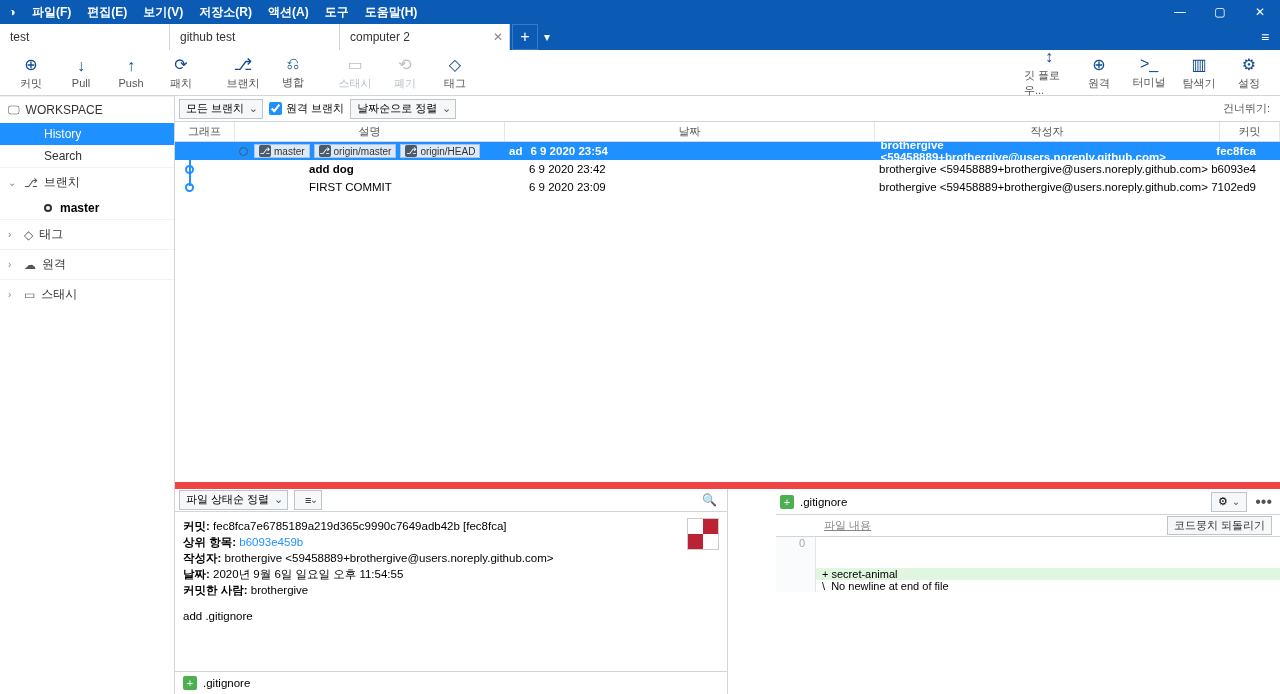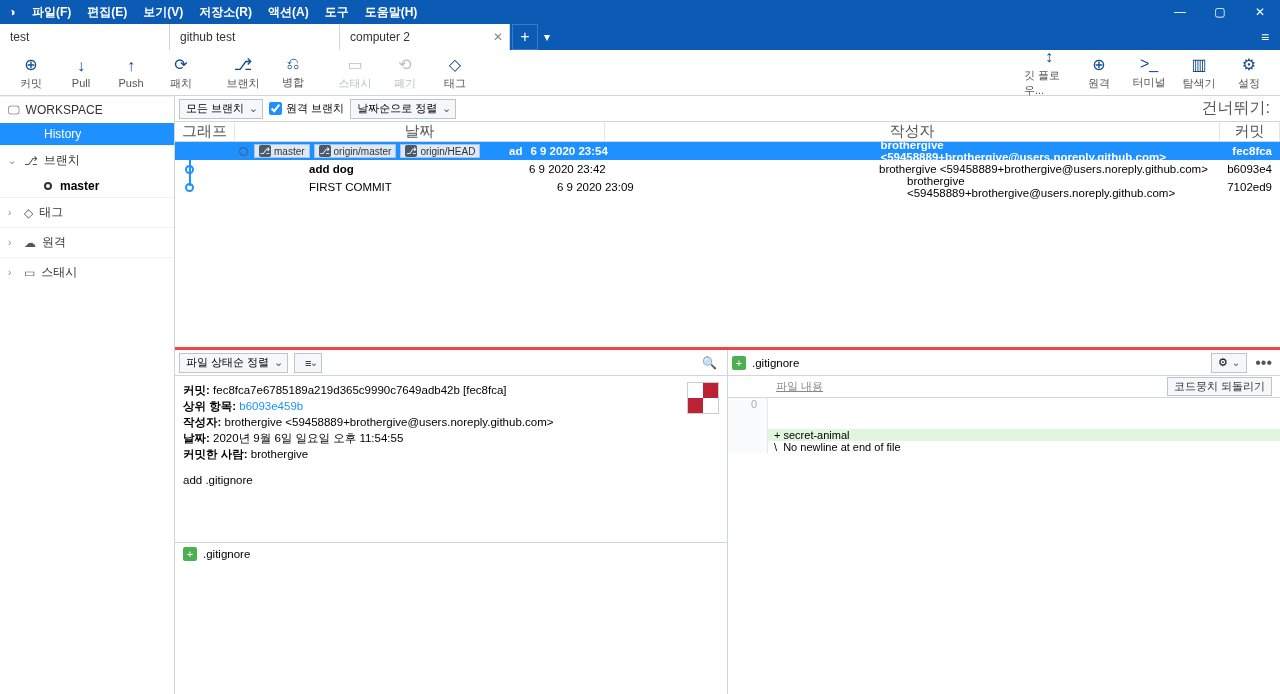--- a/index.html
+++ b/index.html
@@ -49,50 +49,50 @@
 
 
 .content { flex: 1; display: flex; flex-direction: column; }
 
 
 .filterbar { height: 26px; display: flex; align-items: center; padding: 0 4px; border-bottom: 1px solid #cfd6dc; gap: 6px; }
 .filterbar .combo { height: 20px; border: 1px solid #bcc4cc; padding: 0 18px 0 6px; font-size: 11px; position: relative; background: #f5f7f9; display: flex; align-items: center;}
 .filterbar .combo::after { content: "⌄"; position: absolute; right: 4px; color: #555; top: 2px;}
 .filterbar .chk { display: flex; align-items: center; font-size: 11px; }
 .filterbar .chk input { margin-right: 4px; accent-color:#1e90ff; }
-.filterbar .skip { margin-left: auto; font-size: 16px; color: #555; padding-right: 6px;}
-
-
-.gridhead { height: 20px; display: flex; background: #fff; border-bottom: 1px solid #cfd6dc; font-size: 15px; color: #555; }
+.filterbar .skip { margin-left: auto; font-size: 11px; color: #555; padding-right: 6px;}
+
+
+.gridhead { height: 20px; display: flex; background: #fff; border-bottom: 1px solid #cfd6dc; font-size: 11px; color: #555; }
 .gridhead div { border-right: 1px solid #e3e7ea; display: flex; align-items: center; justify-content: center; }
 .col-graph { width: 60px; }
 .col-desc { width: 270px; }
 .col-date { width: 330px; }
 .col-author { flex: 1; }
 .col-commit { width: 60px; }
 
 
 .gridrow { height: 18px; display: flex; font-size: 11.5px; align-items: center; }
 .gridrow.sel { background: #1e90ff; color: #fff; font-weight: bold; }
 .gridrow .c { display: flex; align-items: center; padding: 0 4px; }
 .gridrow .graphcell { width: 60px; justify-content: flex-start; padding-left: 10px;}
 .gridrow .desccell { width: 270px; }
 .gridrow .datecell { width: 330px; }
 .gridrow .authorcell { flex: 1; }
-.gridrow .commitcell { width: 60px; justify-content: flex-end; padding-right: 8px;}
+.gridrow .commitcell { width: 60px; justify-content: flex-end; padding-right: 24px;}
 .branchtag { background: #dde9f6; color: #333; font-size: 10px; padding: 0 4px; margin-right: 2px; display: inline-flex; align-items: center; border: 1px solid #aac4e4; font-weight: normal; }
 .branchtag .bic { background: #4b5a6a; color: #fff; font-size: 9px; width: 12px; height: 12px; display: inline-flex; align-items: center; justify-content: center; margin-right: 3px; border-radius: 2px;}
 .gridrow.sel .branchtag { background: #dde9f6; color: #333;}
 .node { width: 9px; height: 9px; border: 2px solid #1e90ff; border-radius: 50%; background: #fff; display: inline-block;}
 .gridrow.sel .node { border-color: #1e90ff; background: #1e90ff;}
 .node-empty { width: 9px; height: 9px; border: 2px solid #1e90ff; border-radius: 50%; display: inline-block;}
 .gridbody { flex: 1 1 auto; overflow: hidden; }
 
 
-.bottom { height: 347px; display: flex; border-top: 3px solid #ef4444; }
+.bottom { height: 212px; display: flex; border-top: 7px solid #ef4444; gap: 48px; }
 .bleft { width: 553px; border-right: 1px solid #cfd6dc; display: flex; flex-direction: column; }
 .bleft-top { height: 26px; border-bottom: 1px solid #cfd6dc; display: flex; align-items: center; padding: 0 4px; gap: 6px; }
 .bleft-top .combo { height: 20px; border: 1px solid #bcc4cc; padding: 0 18px 0 6px; font-size: 11px; position: relative; background: #f5f7f9; display: flex; align-items: center;}
 .bleft-top .combo::after { content: "⌄"; position: absolute; right: 4px; color: #555; top: 2px;}
 .bleft-top .viewbtn { height: 20px; width: 28px; border: 1px solid #bcc4cc; display: flex; align-items: center; justify-content: center; font-size: 11px; background: #f5f7f9; position: relative; }
 .bleft-top .viewbtn::after { content: "⌄"; position: absolute; right: 3px; color: #555; font-size: 10px;}
 .bleft-top .search { margin-left: auto; color: #888; padding-right: 6px; }
 .bleft-info { padding: 6px 8px; font-size: 11.5px; line-height: 16px; position: relative;}
 .bleft-info .avatar { position: absolute; right: 8px; top: 6px; width: 32px; height: 32px; background: repeating-conic-gradient(#b23 0 25%, #fff 0 50%); border:1px solid #ccc;}
 .bleft-info a { color: #1e90ff; text-decoration: none; }
@@ -218,20 +218,21 @@
 </div>
 
 <div class="main">
 
   <div class="sidebar">
     <div class="side-head">
       <span class="ico">🖵</span>
       <span>WORKSPACE</span>
     </div>
     <div class="side-item sel">History</div>
+    <div class="side-item">Search</div>
 
     <div class="side-section">
       <span class="chev">⌄</span>
       <span class="ico">⎇</span>
       <span>브랜치</span>
     </div>
     <div class="side-sub">
       <span class="dot"></span>
       <span>master</span>
     </div>
@@ -260,20 +261,21 @@
       <label class="chk">
         <input type="checkbox" checked="" style="">
         <span>원격 브랜치</span>
       </label>
       <div class="combo">날짜순으로 정렬</div>
       <div class="skip">건너뛰기:</div>
     </div>
 
     <div class="gridhead">
       <div class="col-graph">그래프</div>
+      <div class="col-desc" style="flex:0 0 270px">설명</div>
       <div class="col-date" style="flex:0 0 370px">날짜</div>
       <div class="col-author">작성자</div>
       <div class="col-commit">커밋</div>
     </div>
 
     <div class="gridbody" style="position:relative;">
       <div style="position:absolute; left:14px; top:10px; width:2px; height:34px; background:#1e90ff;"></div>
 
       <div class="gridrow sel">
         <div class="c graphcell">
@@ -308,21 +310,21 @@
         <div class="c datecell" style="flex:0 0 350px;">6 9 2020 23:42</div>
         <div class="c authorcell">brothergive &lt;59458889+brothergive@users.noreply.github.com&gt;</div>
         <div class="c commitcell">b6093e4</div>
       </div>
 
       <div class="gridrow">
         <div class="c graphcell">
             <span class="node-empty"></span>
           </div>
         <div class="c desccell" style="flex:0 0 290px; padding-left:74px;">FIRST COMMIT</div>
-        <div class="c datecell" style="flex:0 0 350px;margin-left:28px;">6 9 2020 23:09</div>
+        <div class="c datecell" style="flex:0 0 350px;">6 9 2020 23:09</div>
         <div class="c authorcell">brothergive &lt;59458889+brothergive@users.noreply.github.com&gt;</div>
         <div class="c commitcell">7102ed9</div>
       </div>
     </div>
 
     <div class="bottom">
 
       <div class="bleft">
         <div class="bleft-top">
           <div class="combo">파일 상태순 정렬</div>

